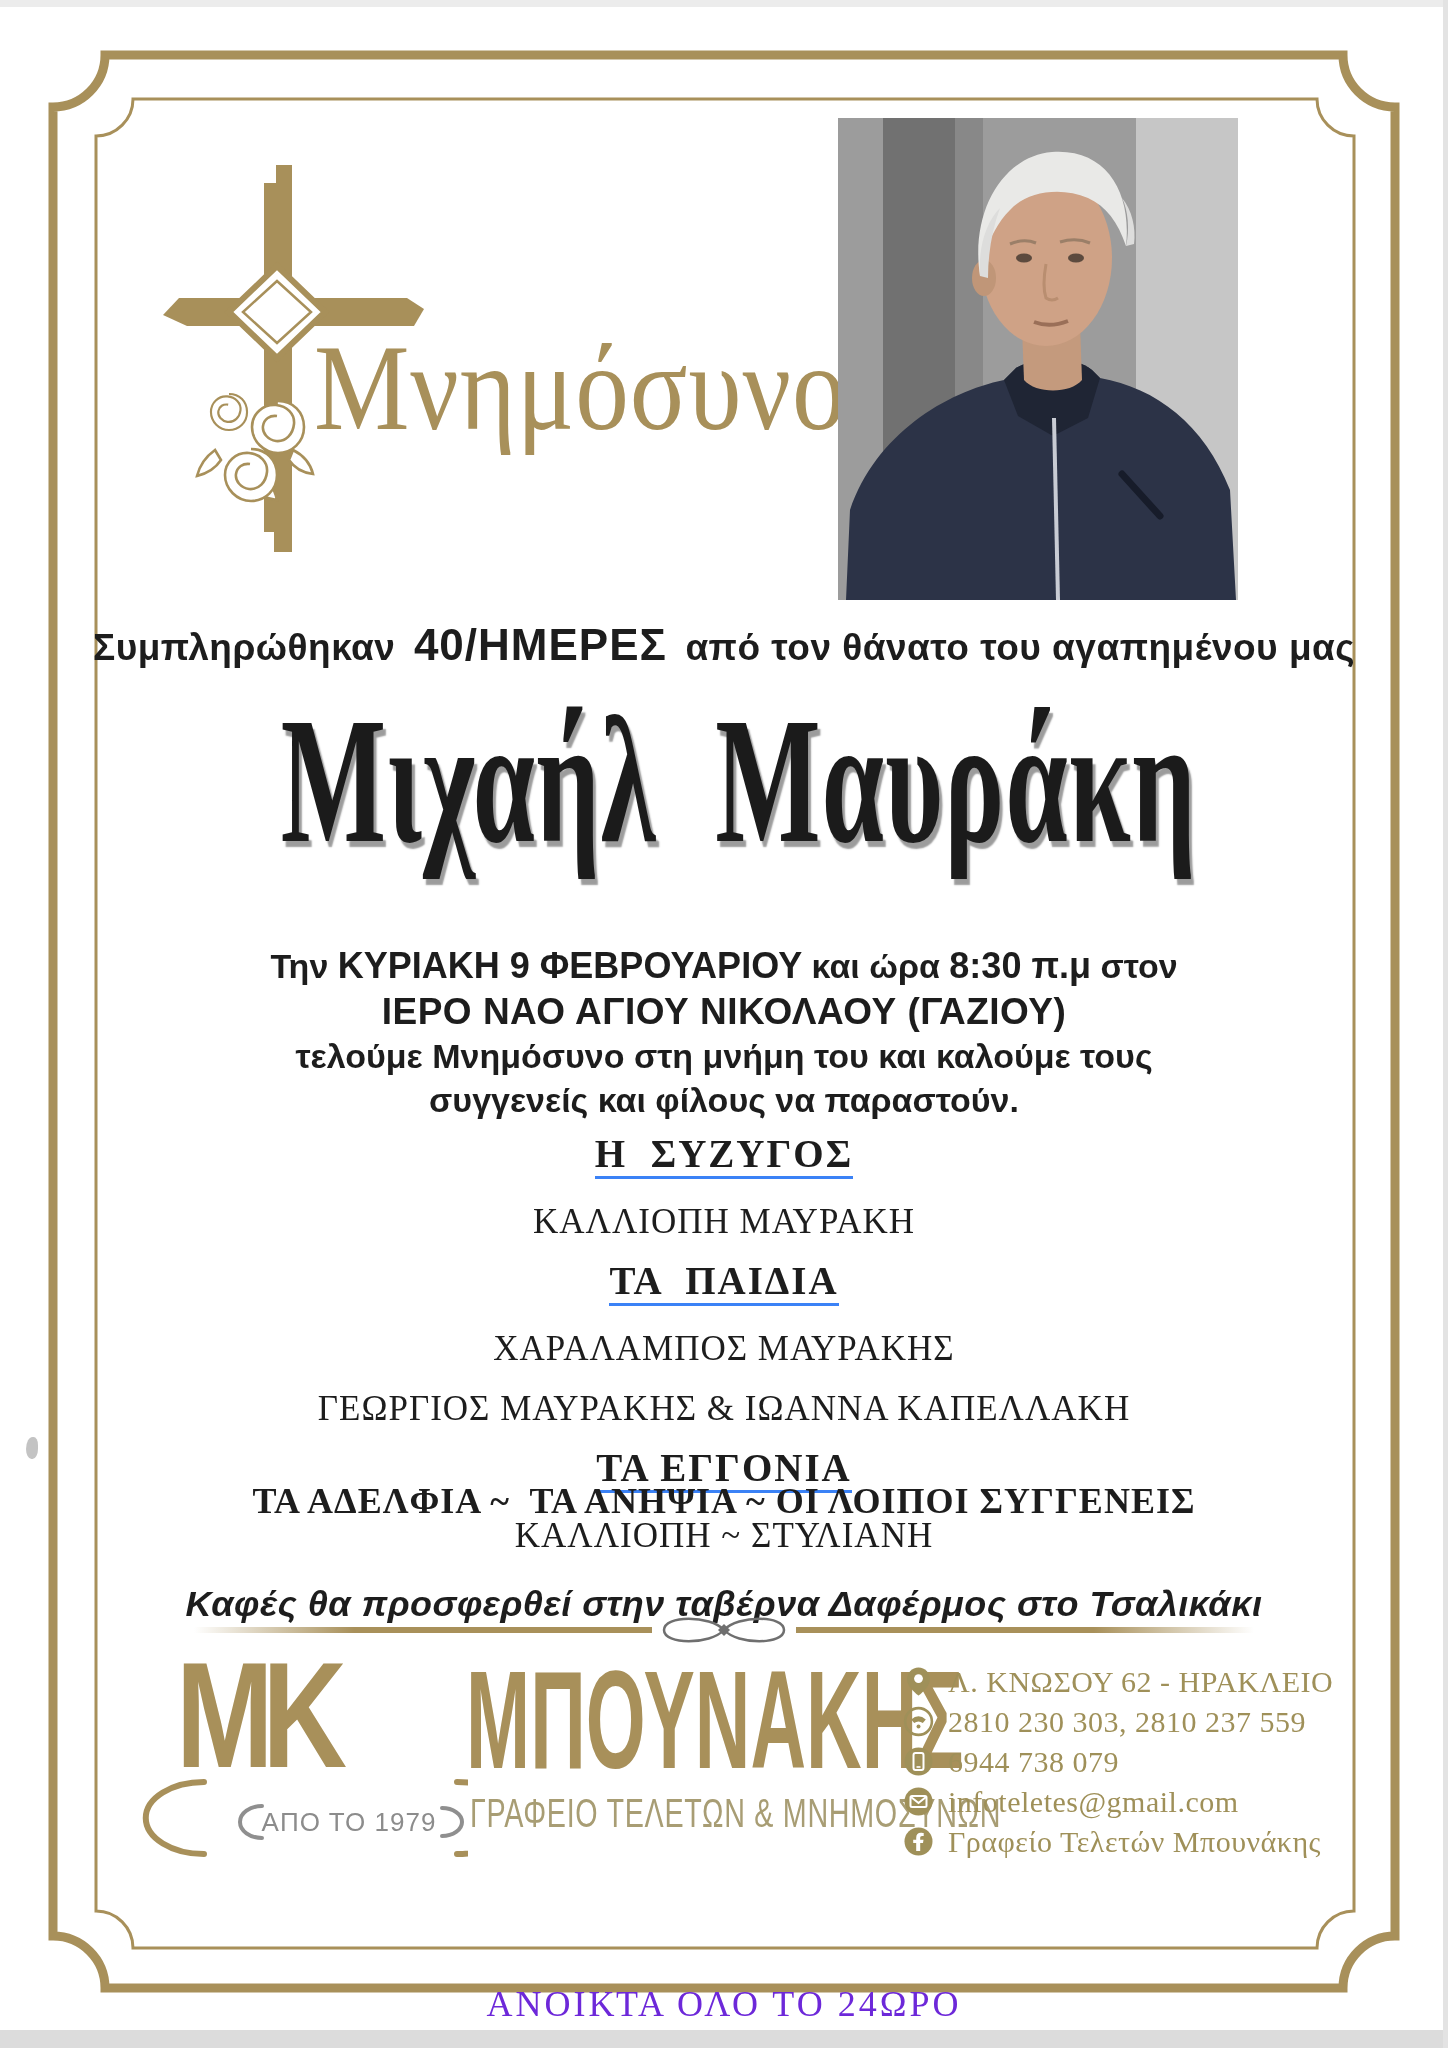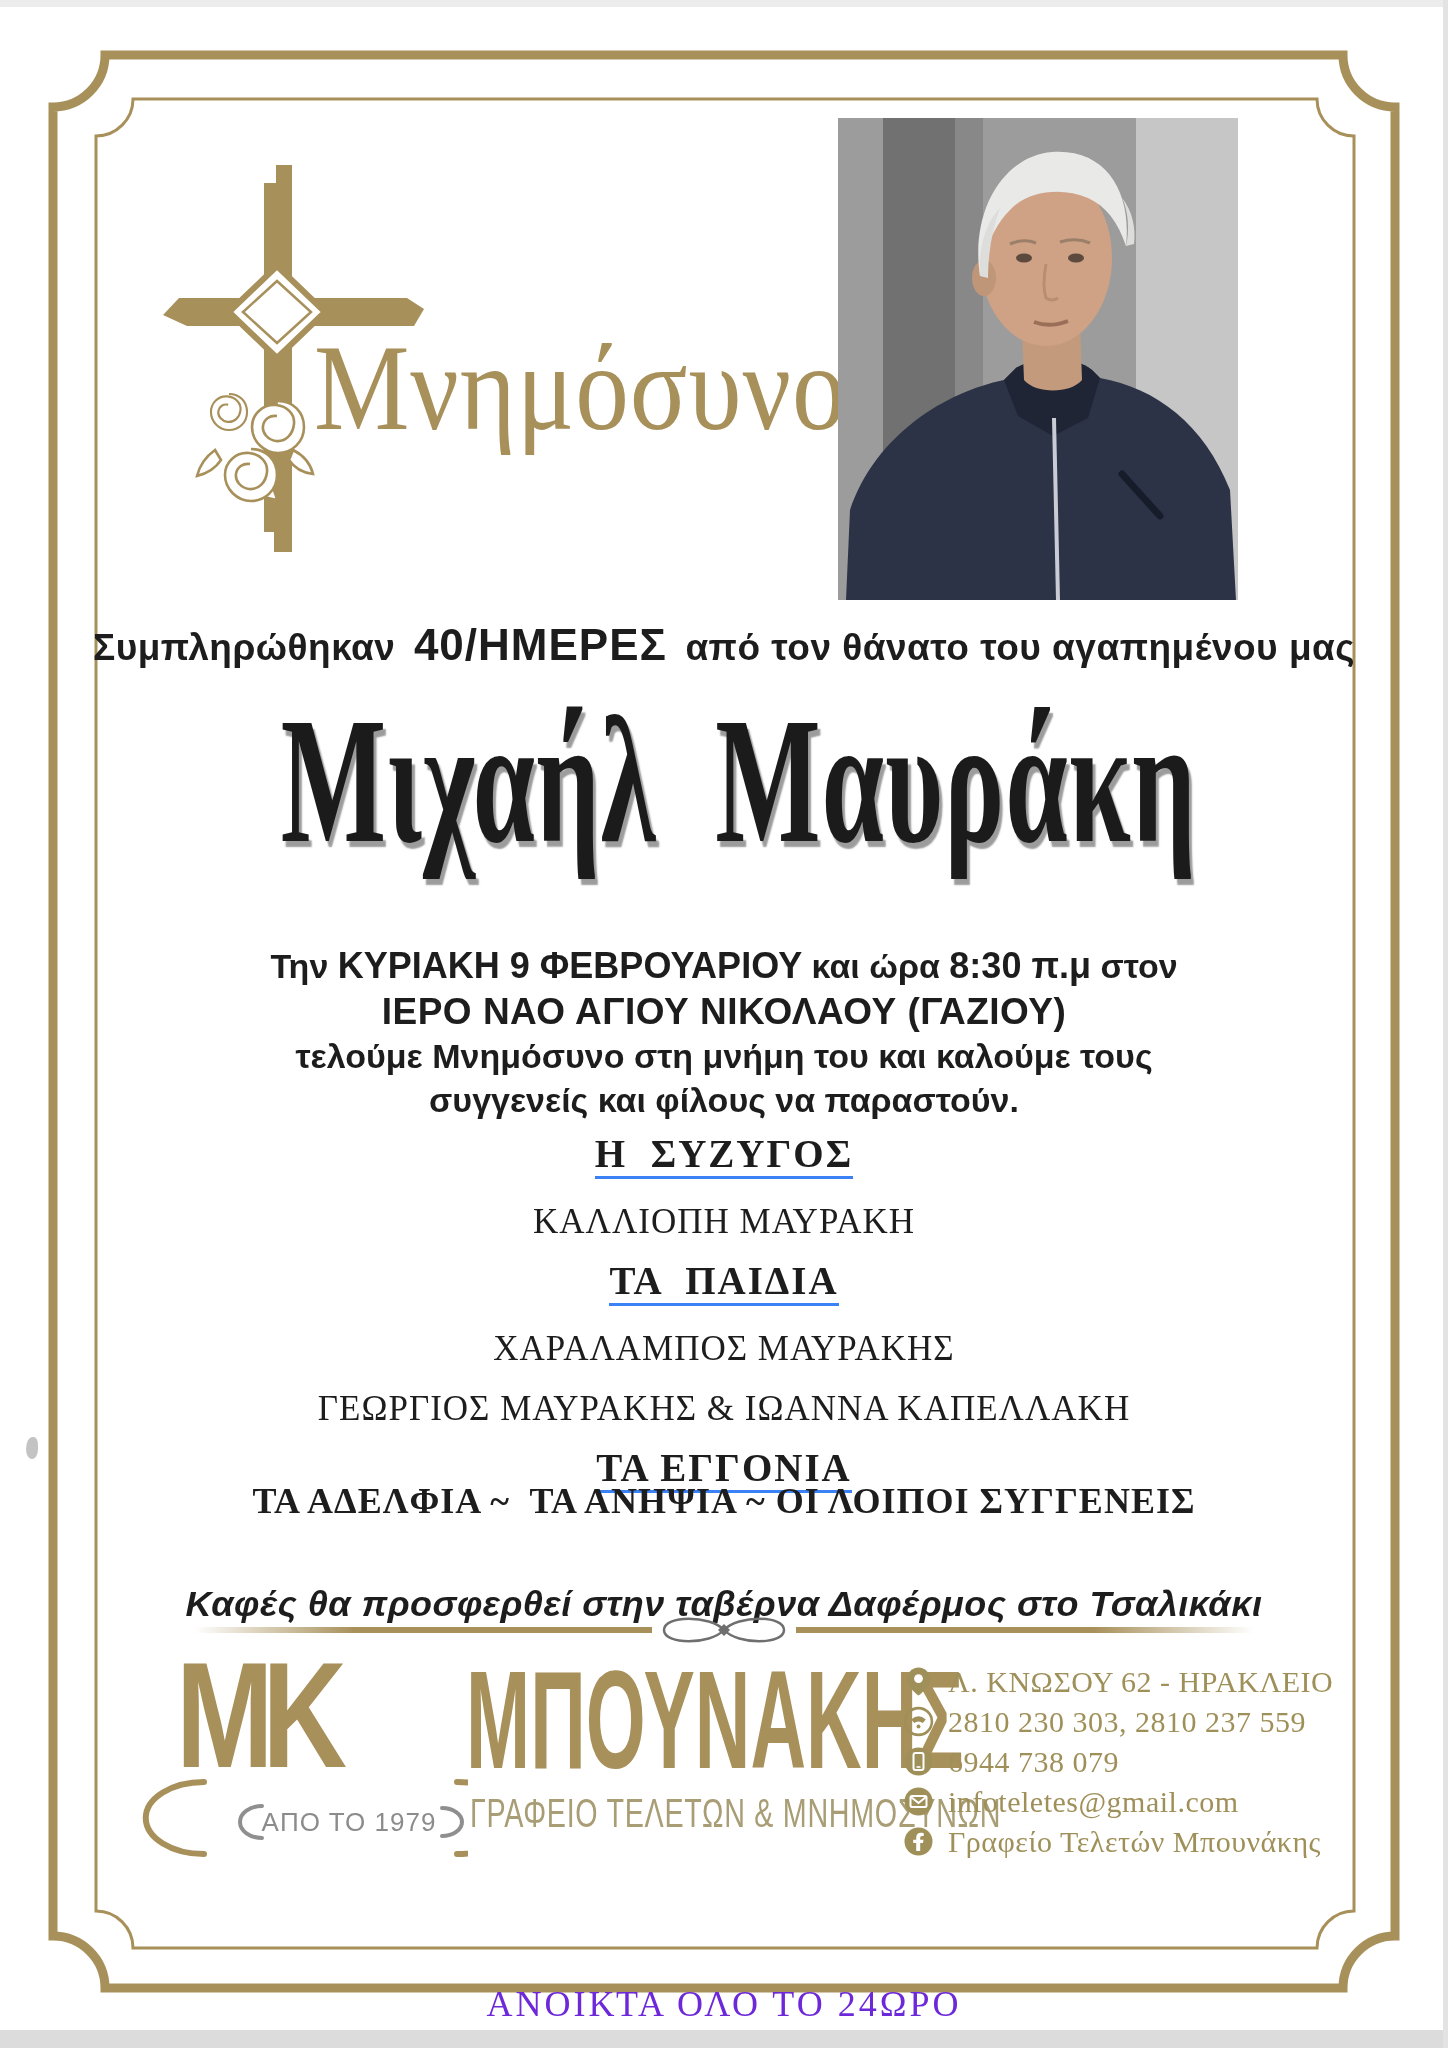--- a/index.html
+++ b/index.html
@@ -160,20 +160,21 @@
       <div><span class="fam-heading">Η  ΣΥΖΥΓΟΣ</span></div>
       <div class="fam-member">ΚΑΛΛΙΟΠΗ ΜΑΥΡΑΚΗ</div>
     </div>
     <div>
       <div><span class="fam-heading">ΤΑ  ΠΑΙΔΙΑ</span></div>
       <div class="fam-member">ΧΑΡΑΛΑΜΠΟΣ ΜΑΥΡΑΚΗΣ</div>
       <div class="fam-member">ΓΕΩΡΓΙΟΣ ΜΑΥΡΑΚΗΣ &amp; ΙΩΑΝΝΑ ΚΑΠΕΛΛΑΚΗ</div>
     </div>
     <div>
       <div><span class="fam-heading">ΤΑ ΕΓΓΟΝΙΑ</span></div>
+      <div class="fam-member">ΚΑΛΛΙΟΠΗ ~ ΣΤΥΛΙΑΝΗ</div>
     </div>
   </div>
 
   <div class="abs center relatives">ΤΑ ΑΔΕΛΦΙΑ ~  ΤΑ ΑΝΗΨΙΑ ~ ΟΙ ΛΟΙΠΟΙ ΣΥΓΓΕΝΕΙΣ</div>
   <div class="abs center coffee">Καφές θα προσφερθεί στην ταβέρνα Δαφέρμος στο Τσαλικάκι</div>
 
   <svg class="abs" style="left:194px;top:1608px" width="1060" height="44" viewBox="0 0 1060 44">
     <defs>
       <linearGradient id="fadeL" x1="0" y1="0" x2="1" y2="0">
         <stop offset="0" stop-color="#a8905a" stop-opacity="0"></stop>

